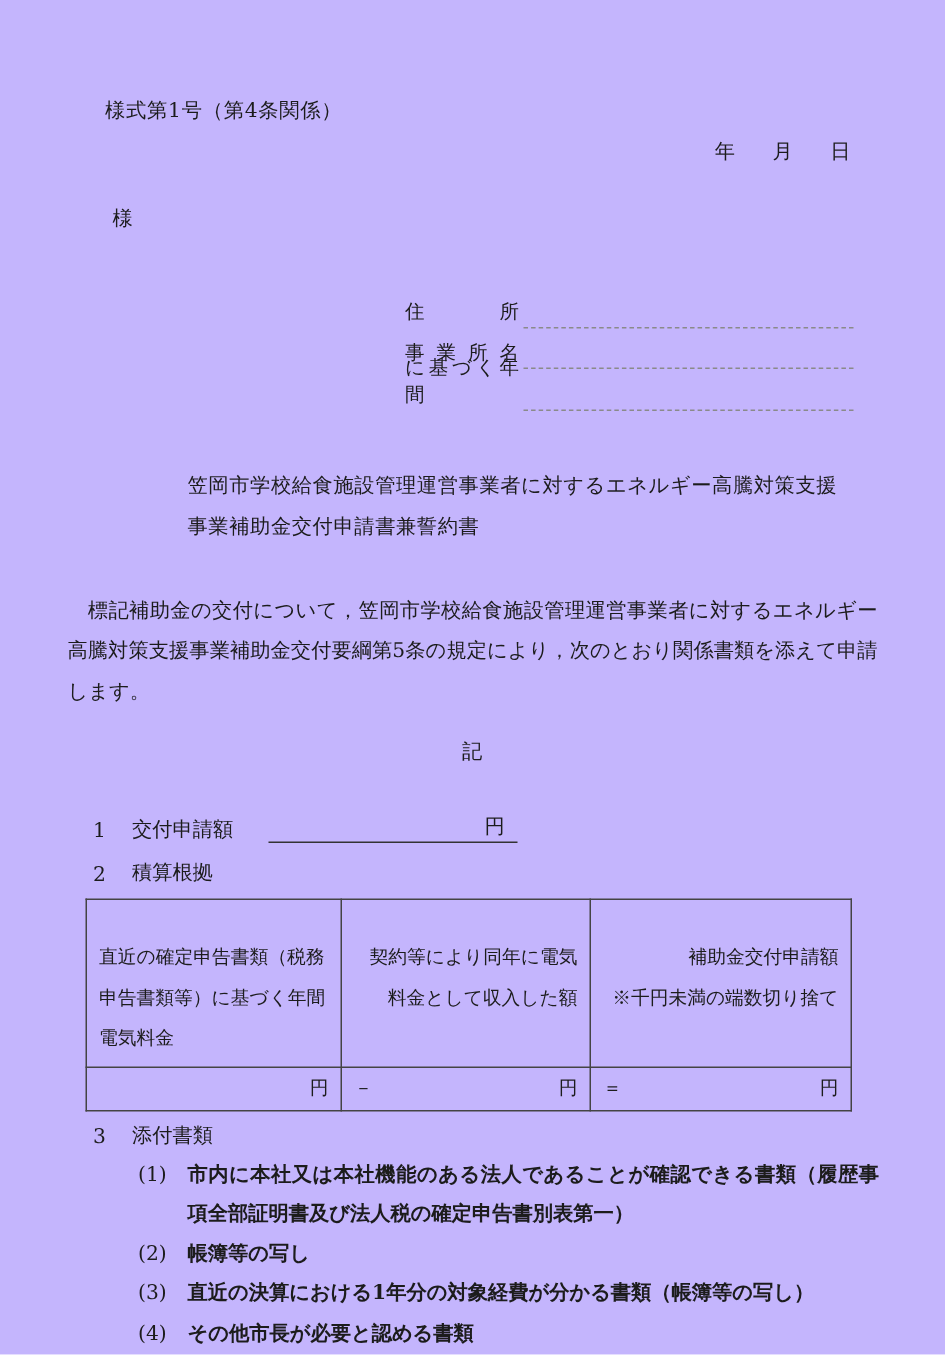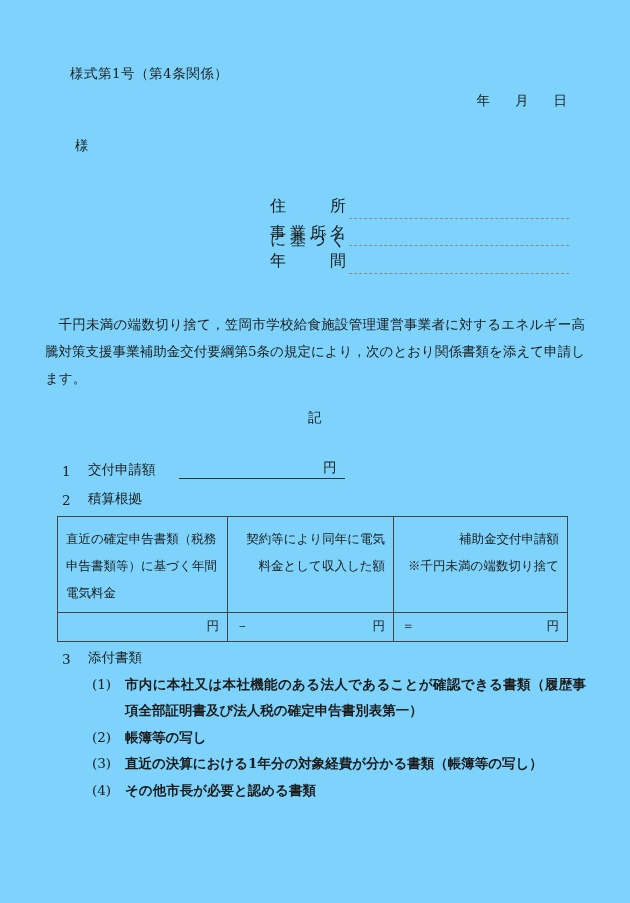--- a/index.html
+++ b/index.html
@@ -1,21 +1,21 @@
 <!DOCTYPE html>
 <html lang="ja"><head>
 <meta charset="utf-8">
 <style>
   * { margin: 0; padding: 0; box-sizing: border-box; }
   html, body { background: #ffffff; }
   .page {
     position: relative;
     width: 630px;
     height: 903px;
-    background: #7dd3fc;
+    background: #c4b5fd;
     color: #1c1c1c;
     font-family: "DejaVu Serif", "Liberation Serif", serif;
     font-size: 13.5px;
     overflow: hidden;
   }
   
   .form-number {
     padding-top: 65px;
     margin-left: 70px;
     letter-spacing: 0.5px;
@@ -32,21 +32,21 @@
     margin-left: 75px;
     display: flex;
   }
   .addressee-name { display: inline-block; width: 153px; letter-spacing: 0.5px; }
   
   .applicant-block { margin-top: 36px; margin-left: 270px; }
   .addr-row { display: flex; align-items: flex-end; height: 27.5px; }
   .addr-label {
     display: inline-block;
     width: 76px;
-    font-size: 16px;
+    font-size: 13px;
     text-align: justify;
     text-align-last: justify;
     text-justify: inter-character;
     padding-bottom: 2px;
   }
   .addr-line {
     width: 220px;
     height: 16px;
     margin-left: 3px;
     border-bottom: 1px dashed #8a8a8a;
@@ -88,21 +88,21 @@
     table-layout: fixed;
   }
   .calc-table td {
     border: 1px solid #444;
     font-size: 12.5px;
     vertical-align: top;
   }
   .calc-table .col1 { width: 170px; }
   .calc-table .col2 { width: 166px; }
   .calc-table .col3 { width: 174px; }
-  .calc-table .hdr { padding: 8px 8px 6px 8px; line-height: 27px; height: 74px; }
+  .calc-table .hdr { padding: 24px 8px 6px 8px; line-height: 27px; height: 74px; }
   .calc-table .hdr .ln { white-space: nowrap; }
   .calc-table .hdr-left { text-align: left; }
   .calc-table .hdr-center { text-align: right; }
   .calc-table .val {
     height: 29px;
     padding: 3px 8px;
     vertical-align: middle;
   }
   .val-flex { display: flex; justify-content: space-between; align-items: center; }
   
@@ -142,23 +142,25 @@
       <span class="addr-label">事業所名</span>
       <span class="addr-line"></span>
     </div>
     <div class="addr-row">
       <span class="addr-label">に基づく年間</span>
       <span class="addr-line"></span>
     </div>
   </div>
 
   <div class="doc-title">
-  </div>
-
-  <div class="body-paragraph">千円未満の端数切り捨て，笠岡市学校給食施設管理運営事業者に対するエネルギー高騰対策支援事業補助金交付要綱第5条の規定により，次のとおり関係書類を添えて申請します。</div>
+    <div>笠岡市学校給食施設管理運営事業者に対するエネルギー高騰対策支援</div>
+    <div>事業補助金交付申請書兼誓約書</div>
+  </div>
+
+  <div class="body-paragraph">標記補助金の交付について，笠岡市学校給食施設管理運営事業者に対するエネルギー高騰対策支援事業補助金交付要綱第5条の規定により，次のとおり関係書類を添えて申請します。</div>
 
   <div class="ki-mark">記</div>
 
   <div class="num-item item1">
     <span class="no">1</span>
     <span>交付申請額</span>
     <span class="amount-line"><span>円</span></span>
   </div>
 
   <div class="num-item item2">

